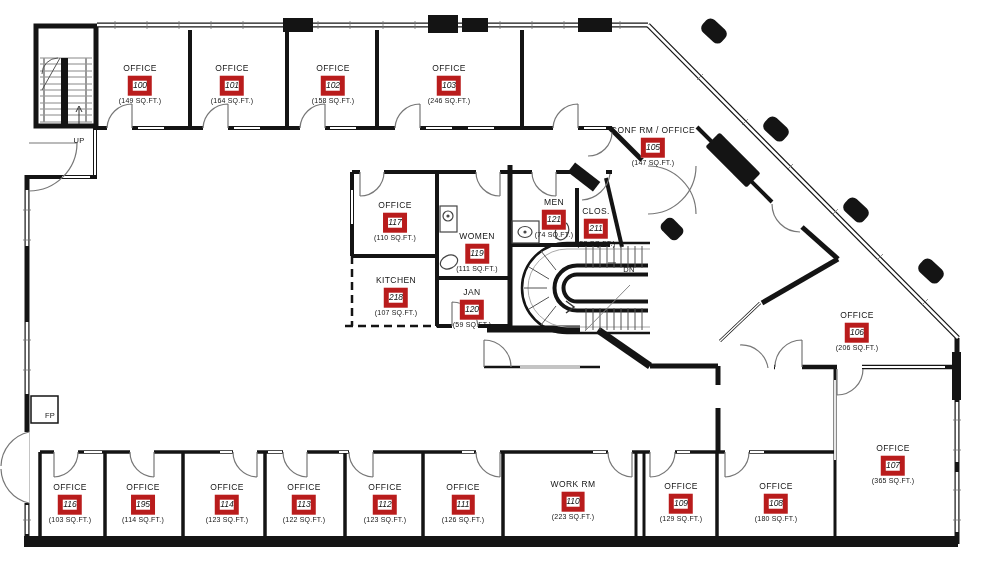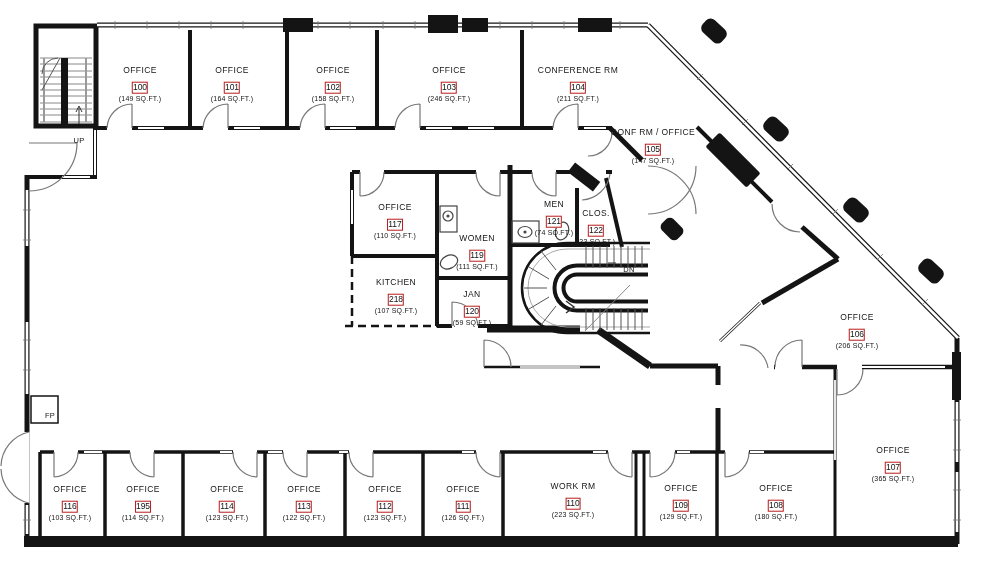--- a/index.html
+++ b/index.html
@@ -4,22 +4,22 @@
 <style>
   html,body{margin:0;padding:0;background:#fff;}
   #plan{position:relative;width:984px;height:561px;background:#fff;overflow:hidden;
         border-right:1px solid #ccc;border-bottom:2px solid #ddd;
         font-family:"Liberation Sans",sans-serif;}
   #walls{position:absolute;left:0;top:0;}
   #labels{position:absolute;left:0;top:6px;width:800px;height:561px;}
   .room-label{position:absolute;transform:translate(-50%,-50%);text-align:center;
               color:#141414;white-space:nowrap;line-height:1.15;}
   .room-label .rname{font-size:8.5px;letter-spacing:.4px;}
-  .room-label .rnum{display:inline-block;border:1px solid #b91c1c;background:#fff;
-                    padding:0 0;margin:1px 0 1px 0;font-size:8.5px;}
+  .room-label .rnum{display:inline-block;border:5px solid #b91c1c;background:#fff;
+                    padding:0 0;margin:1px 0 1px 0;font-size:8.5px;font-style:italic;}
   .room-label .rarea{font-size:7px;letter-spacing:.2px;}
   .anno{position:absolute;transform:translate(-50%,-50%);font-size:7.5px;color:#141414;
         letter-spacing:.3px;}
 </style>
 </head>
 <body>
 
 <div id="plan">
 <svg id="walls" width="984" height="561" viewBox="0 0 984 561" xmlns="http://www.w3.org/2000/svg">
 
@@ -225,25 +225,20 @@
       <div class="room-label" style="left: 333px; top: 78px;">
         <div class="rname">OFFICE</div>
         <div><span class="rnum">102</span></div>
         <div class="rarea">(158 SQ.FT.)</div>
       </div>
       <div class="room-label" style="left: 449px; top: 78px;">
         <div class="rname">OFFICE</div>
         <div><span class="rnum">103</span></div>
         <div class="rarea">(246 SQ.FT.)</div>
       </div>
-      <div class="room-label" style="left: 578px; top: 78px;">
-        <div class="rname">CONFERENCE RM</div>
-        <div><span class="rnum">104</span></div>
-        <div class="rarea">(211 SQ.FT.)</div>
-      </div>
       <div class="room-label" style="left: 653px; top: 140px;">
         <div class="rname">CONF RM / OFFICE</div>
         <div><span class="rnum">105</span></div>
         <div class="rarea">(147 SQ.FT.)</div>
       </div>
       <div class="room-label" style="left: 857px; top: 325px;">
         <div class="rname">OFFICE</div>
         <div><span class="rnum">106</span></div>
         <div class="rarea">(206 SQ.FT.)</div>
       </div>
@@ -317,20 +312,20 @@
         <div><span class="rnum">120</span></div>
         <div class="rarea">(59 SQ.FT.)</div>
       </div>
       <div class="room-label" style="left: 554px; top: 212px;">
         <div class="rname">MEN</div>
         <div><span class="rnum">121</span></div>
         <div class="rarea">(74 SQ.FT.)</div>
       </div>
       <div class="room-label" style="left: 596px; top: 221px;">
         <div class="rname">CLOS.</div>
-        <div><span class="rnum">122</span></div>
+        <div><span class="rnum">211</span></div>
         <div class="rarea">(23 SQ.FT.)</div>
       </div>
       <div class="anno" style="left: 79px; top: 134px;">UP</div>
       <div class="anno" style="left: 629px; top: 263px;">DN</div>
       <div class="anno" style="left: 44px; top: 409px; padding-left: 12px;">FP</div>
     </div>
 </div>
 
 </body></html>

